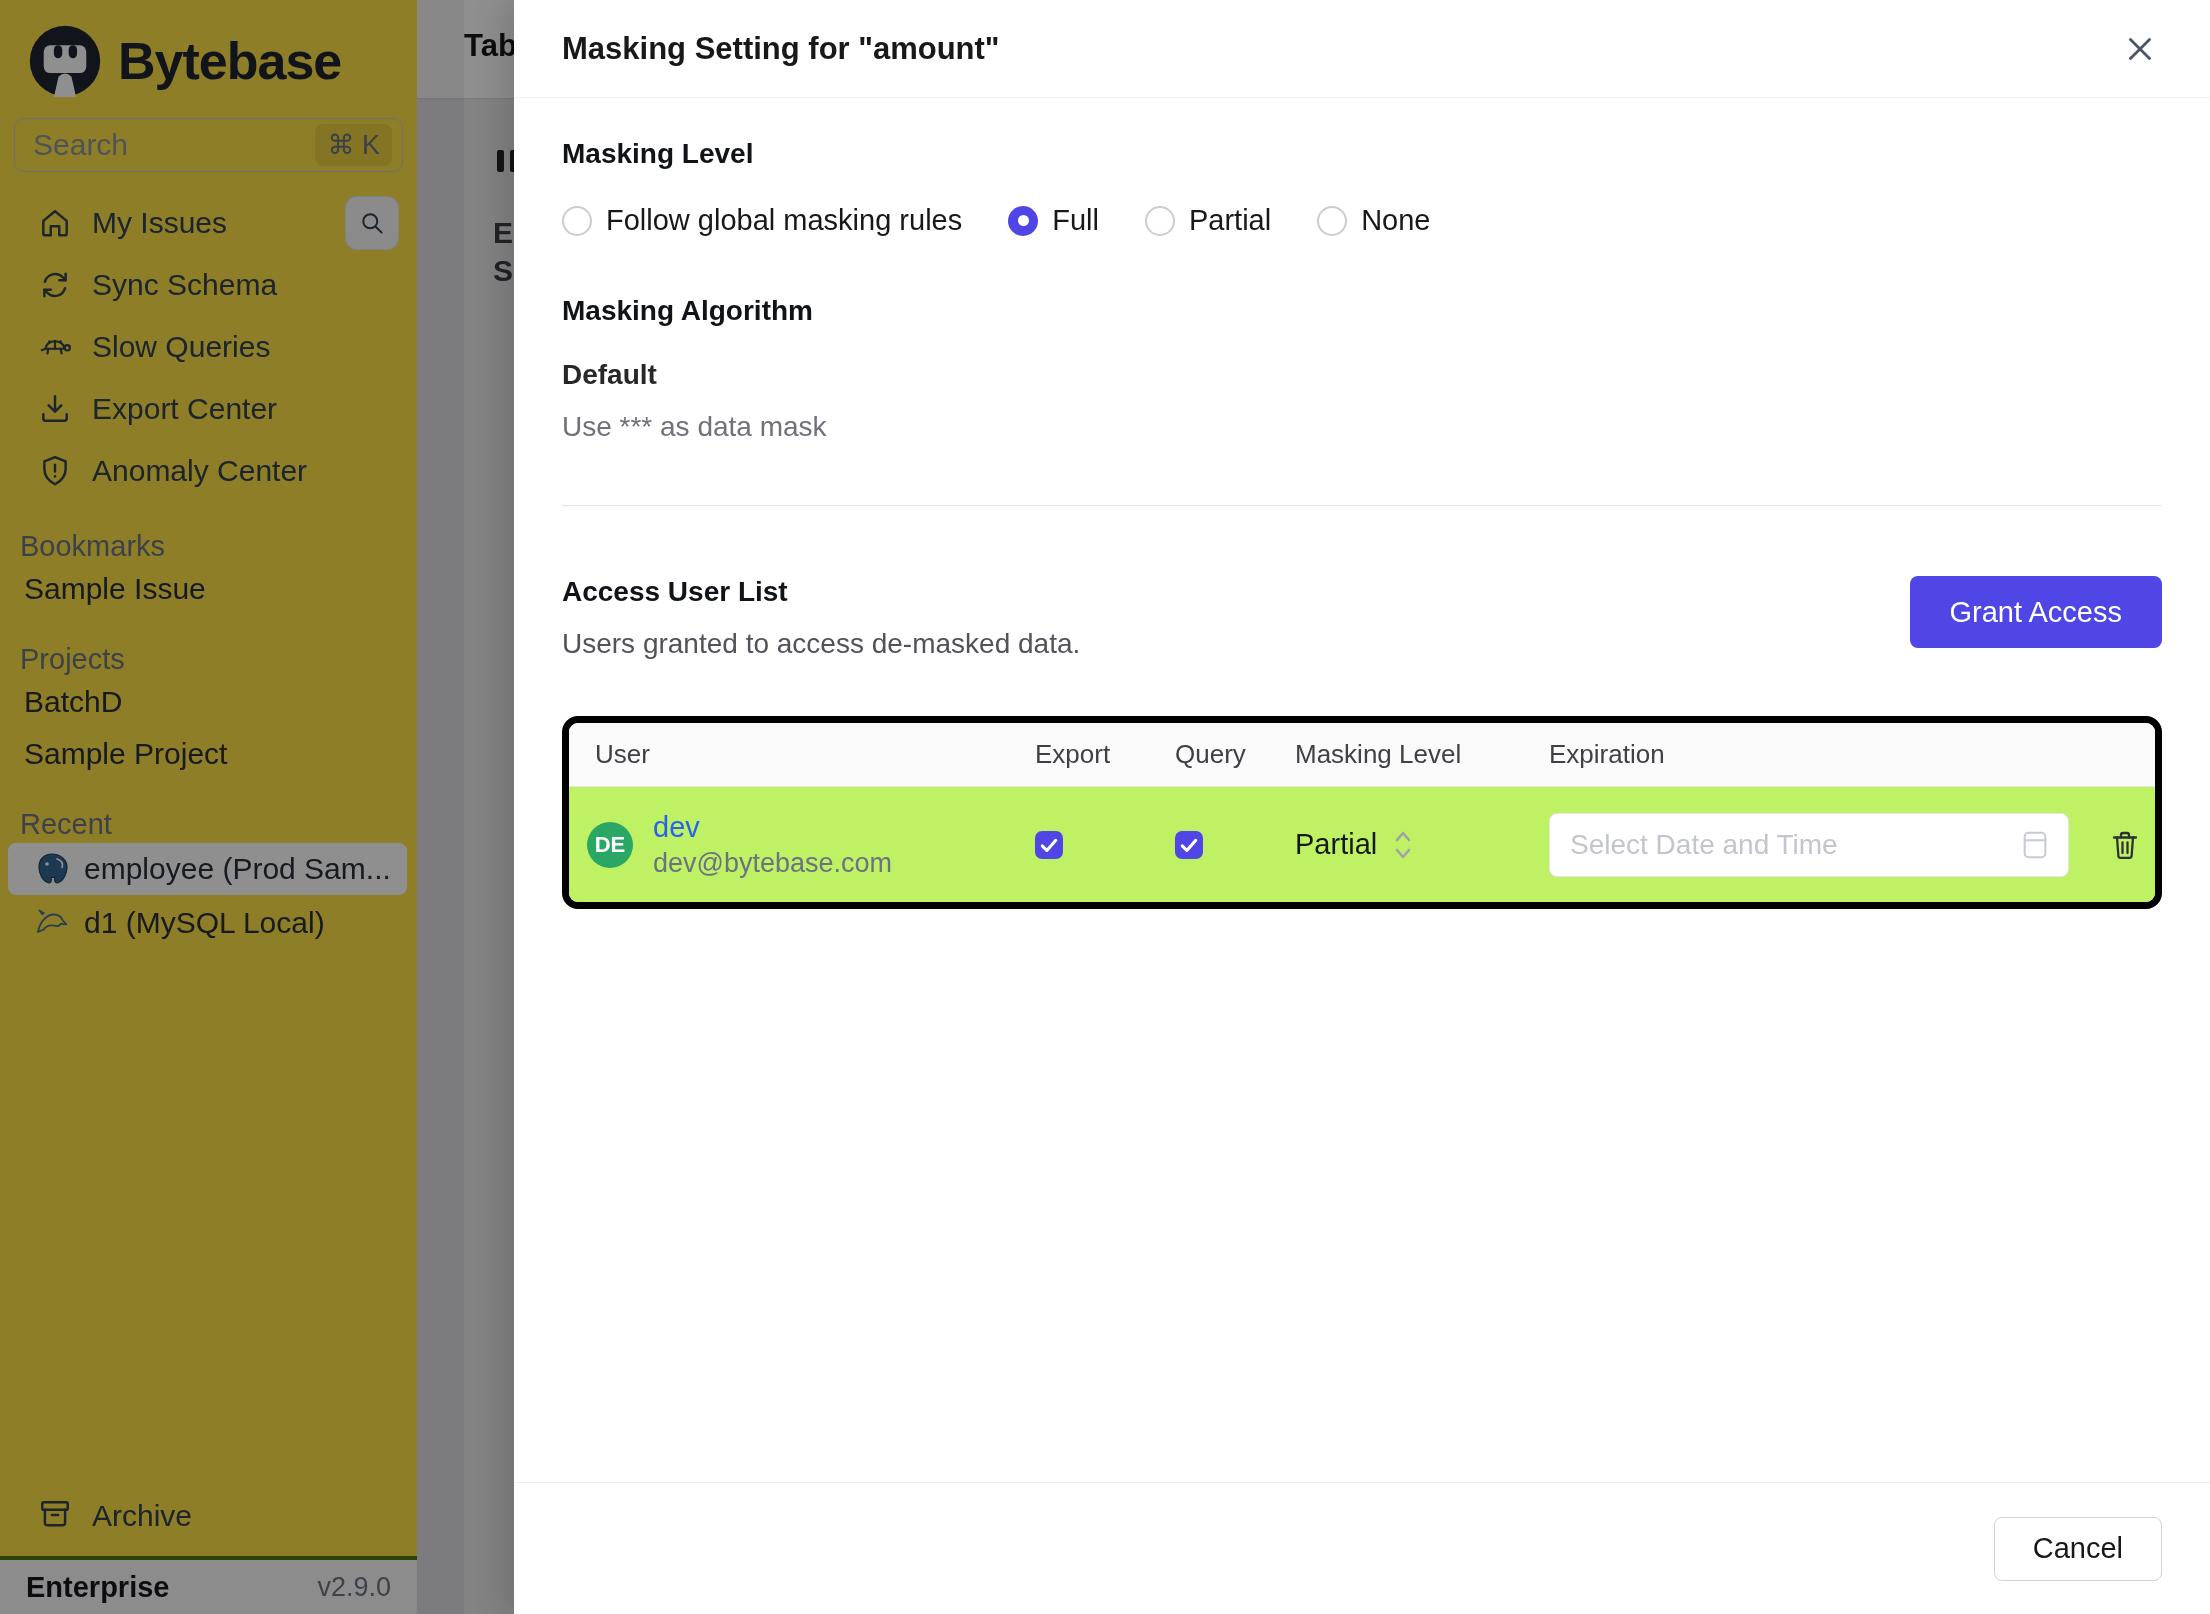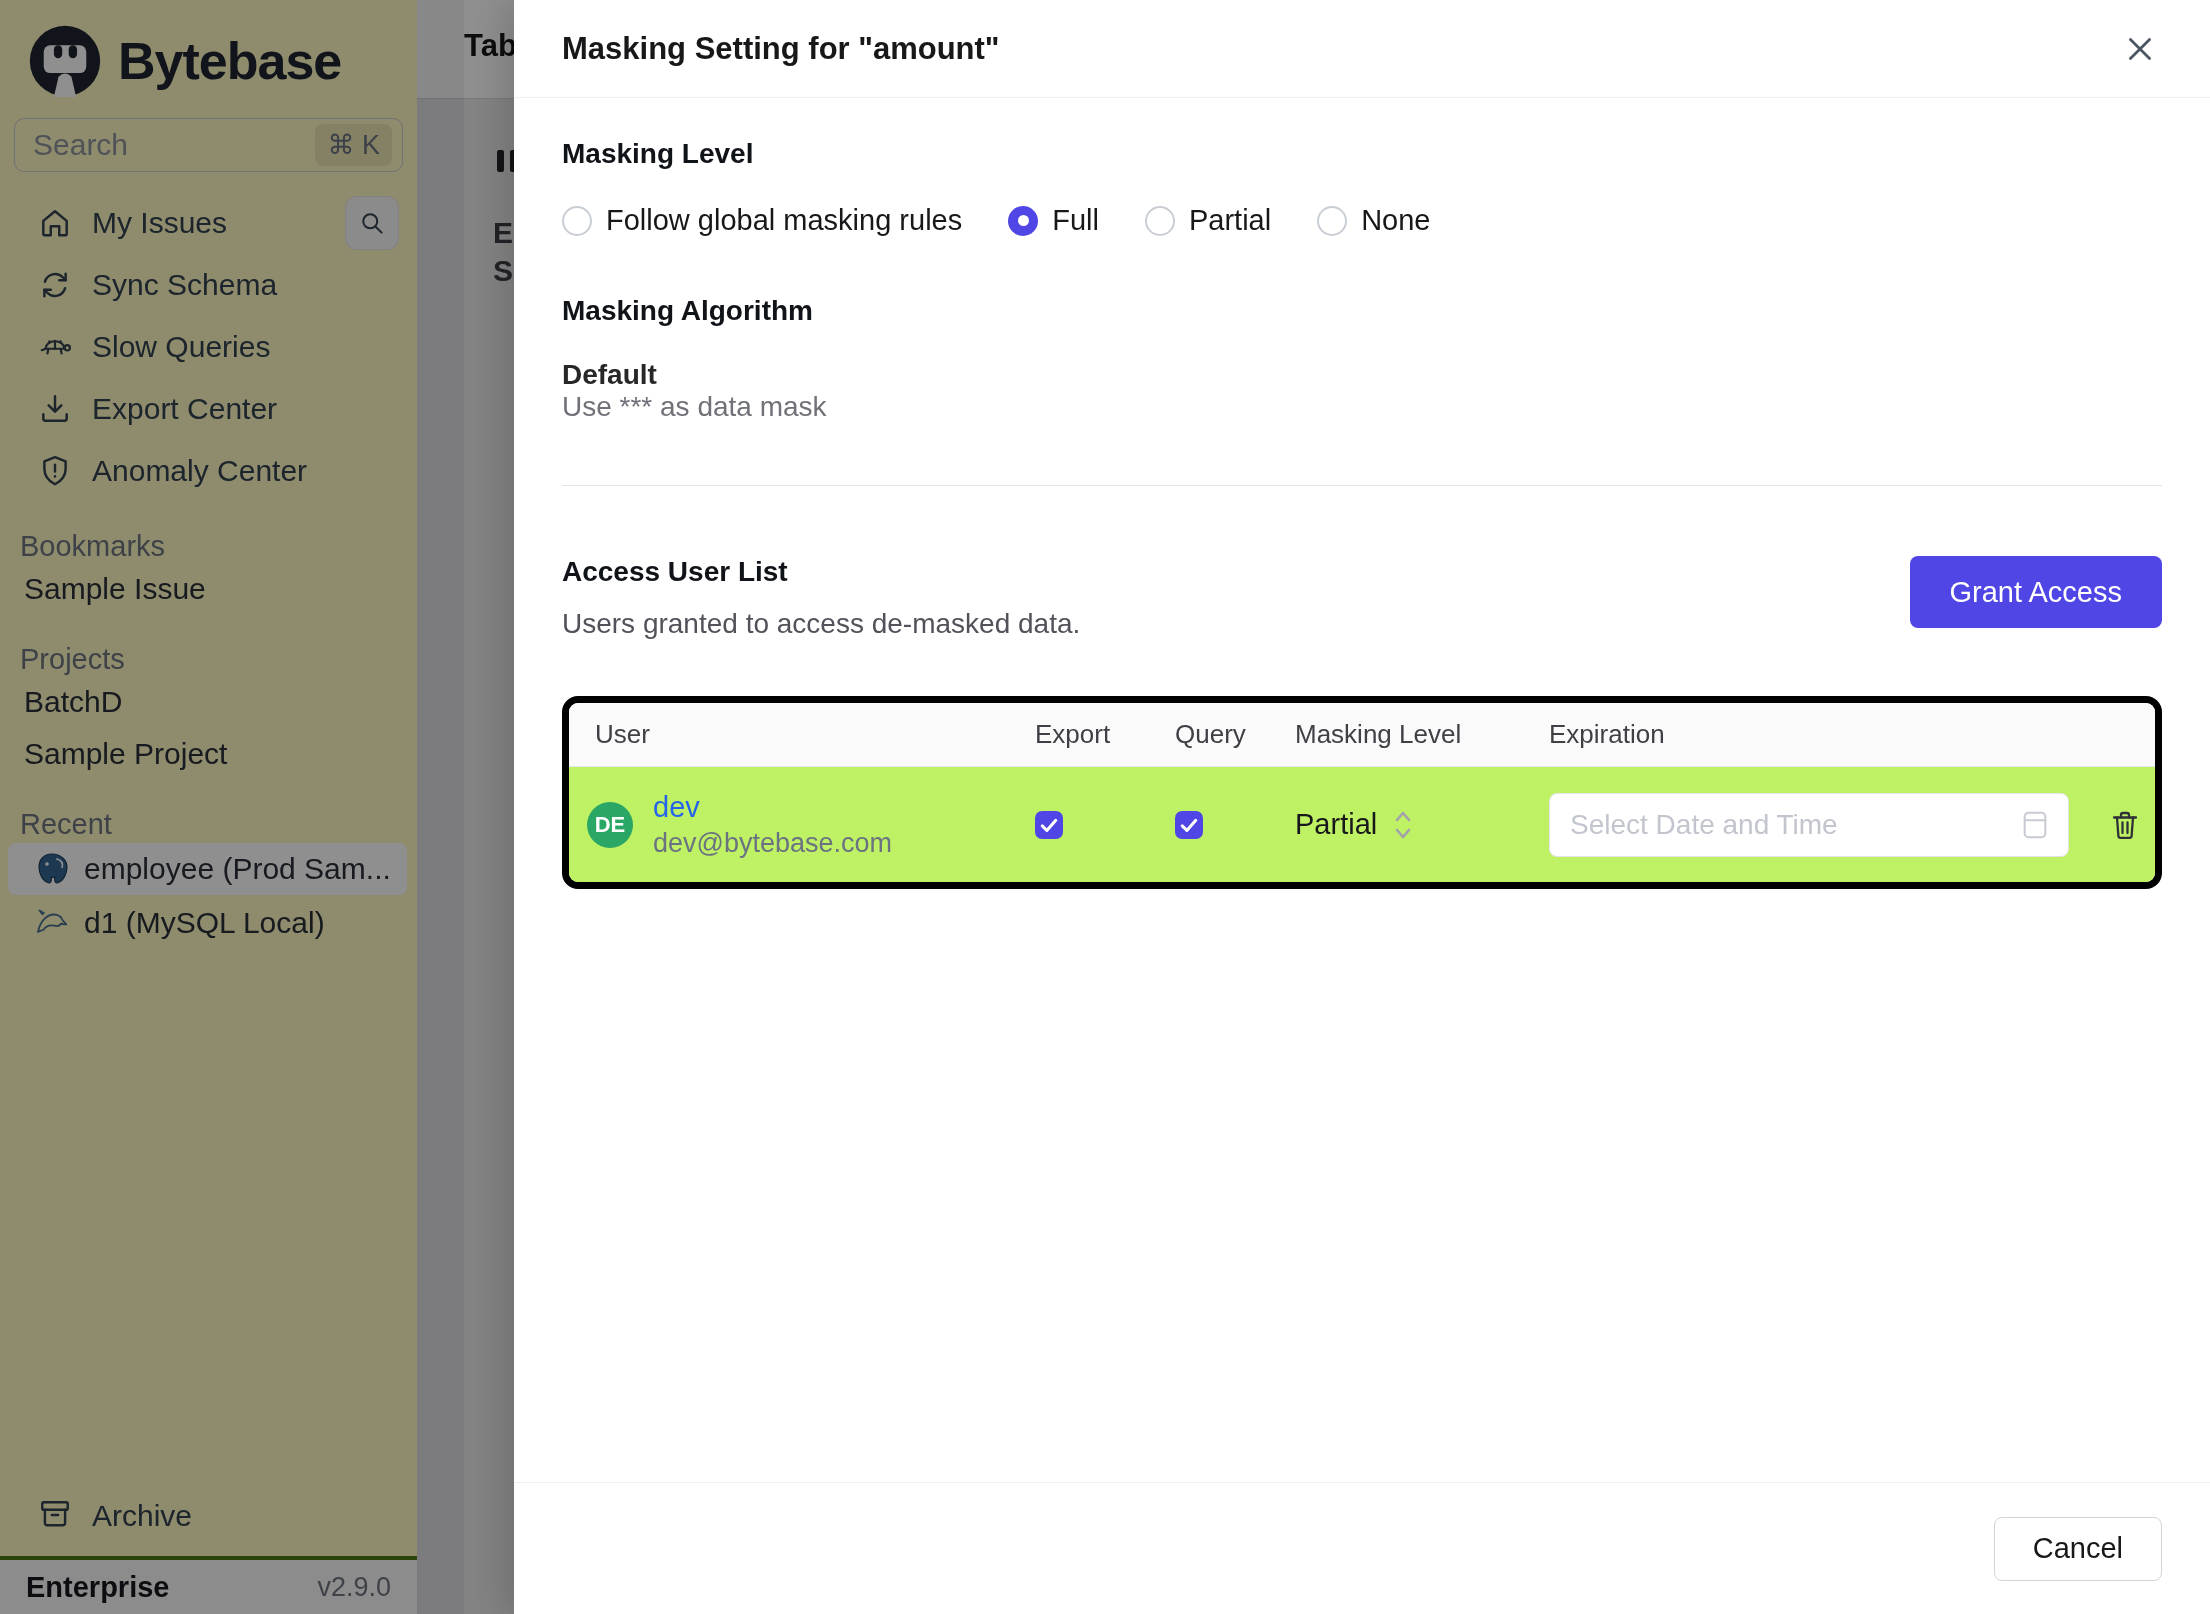--- a/index.html
+++ b/index.html
@@ -4,21 +4,21 @@
 <style>
   * { margin:0; padding:0; box-sizing:border-box; }
   body { background:#555; }
   .app {
     position:relative; width:2210px; height:1614px; overflow:hidden;
     background:#fff; font-family:"Liberation Sans", sans-serif; color:#18181b;
   }
   
   .sidebar {
     position:absolute; left:0; top:0; width:417px; height:1614px;
-    background:#fef9c3; display:flex; flex-direction:column; z-index:1;
+    background:#fde047; display:flex; flex-direction:column; z-index:1;
   }
   .logo-row { display:flex; align-items:center; gap:16px; padding:24px 0 0 28px; }
   .logo-mark { width:74px; height:74px; flex:0 0 auto; }
   .brand { font-size:52px; font-weight:800; color:#1f2430; letter-spacing:-1px; }
   .search-box {
     margin:20px 14px 0; height:54px; border:1px solid #c6c9ce; border-radius:10px;
     display:flex; align-items:center; padding:0 10px 0 18px; gap:10px;
   }
   .search-box input {
     flex:1; min-width:0; border:none; outline:none; background:transparent;
@@ -94,21 +94,21 @@
   .radio-opt.selected .radio-circle {
     border:none; background:#4f46e5; position:relative;
   }
   .radio-opt.selected .radio-circle::after {
     content:""; position:absolute; left:50%; top:50%; width:11px; height:11px; margin:-5.5px 0 0 -5.5px;
     border-radius:50%; background:#fff;
   }
   .radio-label { margin-left:14px; font-size:29px; font-weight:500; color:#18181b; }
   .algo-heading { margin-top:58px; }
   .algo-name { margin-top:32px; font-size:28px; font-weight:700; color:#27272a; }
-  .algo-desc { margin-top:0; font-size:28px; color:#71717a; }
+  .algo-desc { margin-top:20px; font-size:28px; color:#71717a; }
   .hr { margin-top:62px; border:none; border-top:1px solid #e4e4e7; height:0; }
   .aul-row { margin-top:70px; display:flex; align-items:flex-start; justify-content:space-between; }
   .aul-sub { margin-top:20px; font-size:28px; color:#52525b; }
   .grant-btn {
     height:72px; padding:0 40px; background:#4f46e5; color:#fff; border:none; border-radius:8px;
     font-family:inherit; font-size:29px; font-weight:500; cursor:pointer;
   }
   
   .table { margin-top:56px; border:7px solid #000000; border-radius:16px; overflow:hidden; }
   .tr { display:grid; grid-template-columns:440px 140px 120px 254px 1fr; align-items:center; }

